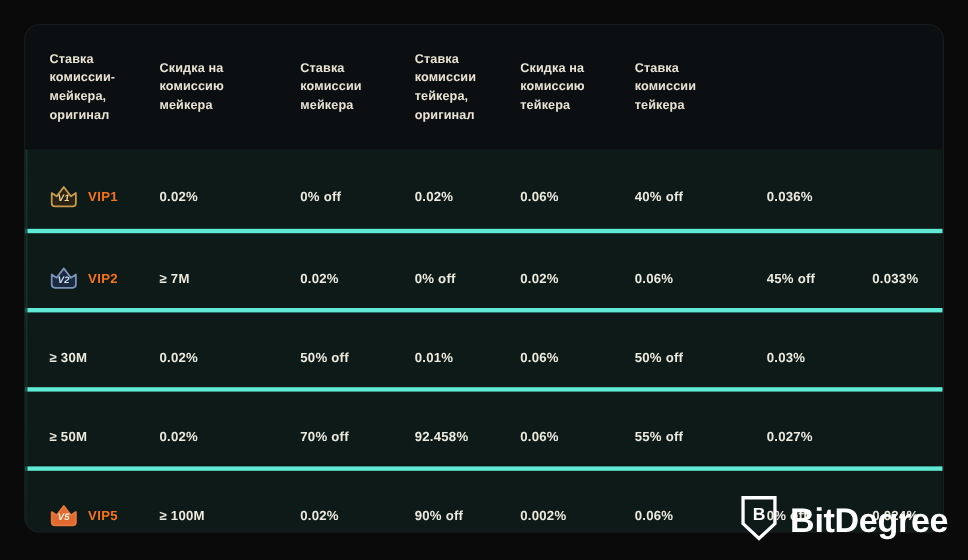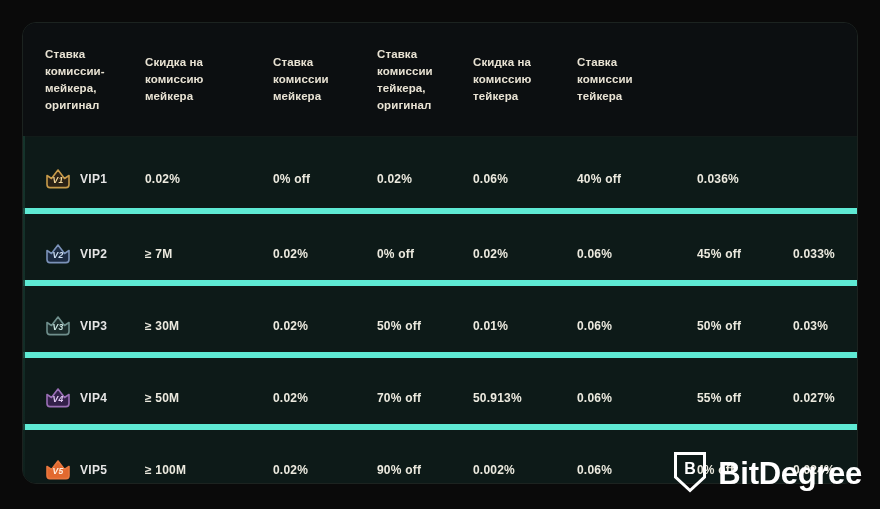--- a/index.html
+++ b/index.html
@@ -65,42 +65,42 @@
     font-weight: bold;
     letter-spacing: .1px;
     padding-right: 12px;
     white-space: pre-line;
   }
 
   
   .data-row {
     height: 72px;
     background: #0d1a18;
-    border-top: 6px solid #5eead4;
+    border-top: 4px solid #5eead4;
   }
   .data-row:first-of-type { border-top: 1px solid #121b19; }
 
   .data-row .cell {
     color: #eceadf;
     font-size: 12px;
     font-weight: bold;
     letter-spacing: .2px;
     padding-right: 12px;
     white-space: nowrap;
     margin-top: 13px;
   }
 
   
   .vip-cell {
     display: flex;
     align-items: center;
     gap: 9px;
   }
   .vip-label {
-    color: #e5e5e5;
+    color: #f97316;
     font-size: 12px;
     font-weight: bold;
     letter-spacing: .3px;
   }
 
   
   .badge {
     position: relative;
     width: 26px;
     height: 22px;
@@ -193,51 +193,33 @@
         </div>
         <div class="cell">≥ 7M</div>
         <div class="cell">0.02%</div>
         <div class="cell">0% off</div>
         <div class="cell">0.02%</div>
         <div class="cell">0.06%</div>
         <div class="cell">45% off</div>
         <div class="cell">0.033%</div>
       </div>
       <div class="row data-row">
-        <div class="cell vip-cell">
-          <span class="badge">
-            <svg viewBox="0 0 26 22" aria-hidden="true">
-              <path d="M2 7.5 L6.5 10.5 L13 2 L19.5 10.5 L24 7.5 L24 16.5 C24 18.4 22.6 19.6 21 19.6 L5 19.6 C3.4 19.6 2 18.4 2 16.5 Z" fill="#1a2b2a" stroke="#6f8f8c" stroke-width="1.6" stroke-linejoin="round"></path>
-            </svg>
-            <span class="badge-txt" style="color: rgb(203, 230, 226);">V3</span>
-          </span>
-          <span class="vip-label">VIP3</span>
-        </div>
         <div class="cell">≥ 30M</div>
         <div class="cell">0.02%</div>
         <div class="cell">50% off</div>
         <div class="cell">0.01%</div>
         <div class="cell">0.06%</div>
         <div class="cell">50% off</div>
         <div class="cell">0.03%</div>
       </div>
       <div class="row data-row">
-        <div class="cell vip-cell">
-          <span class="badge">
-            <svg viewBox="0 0 26 22" aria-hidden="true">
-              <path d="M2 7.5 L6.5 10.5 L13 2 L19.5 10.5 L24 7.5 L24 16.5 C24 18.4 22.6 19.6 21 19.6 L5 19.6 C3.4 19.6 2 18.4 2 16.5 Z" fill="#33204a" stroke="#9a6fb5" stroke-width="1.6" stroke-linejoin="round"></path>
-            </svg>
-            <span class="badge-txt" style="color: rgb(228, 205, 245);">V4</span>
-          </span>
-          <span class="vip-label">VIP4</span>
-        </div>
         <div class="cell">≥ 50M</div>
         <div class="cell">0.02%</div>
         <div class="cell">70% off</div>
-        <div class="cell">50.913%</div>
+        <div class="cell">92.458%</div>
         <div class="cell">0.06%</div>
         <div class="cell">55% off</div>
         <div class="cell">0.027%</div>
       </div>
       <div class="row data-row">
         <div class="cell vip-cell">
           <span class="badge">
             <svg viewBox="0 0 26 22" aria-hidden="true">
               <path d="M2 7.5 L6.5 10.5 L13 2 L19.5 10.5 L24 7.5 L24 16.5 C24 18.4 22.6 19.6 21 19.6 L5 19.6 C3.4 19.6 2 18.4 2 16.5 Z" fill="#e2692f" stroke="#e8773e" stroke-width="1.6" stroke-linejoin="round"></path>
             </svg>

